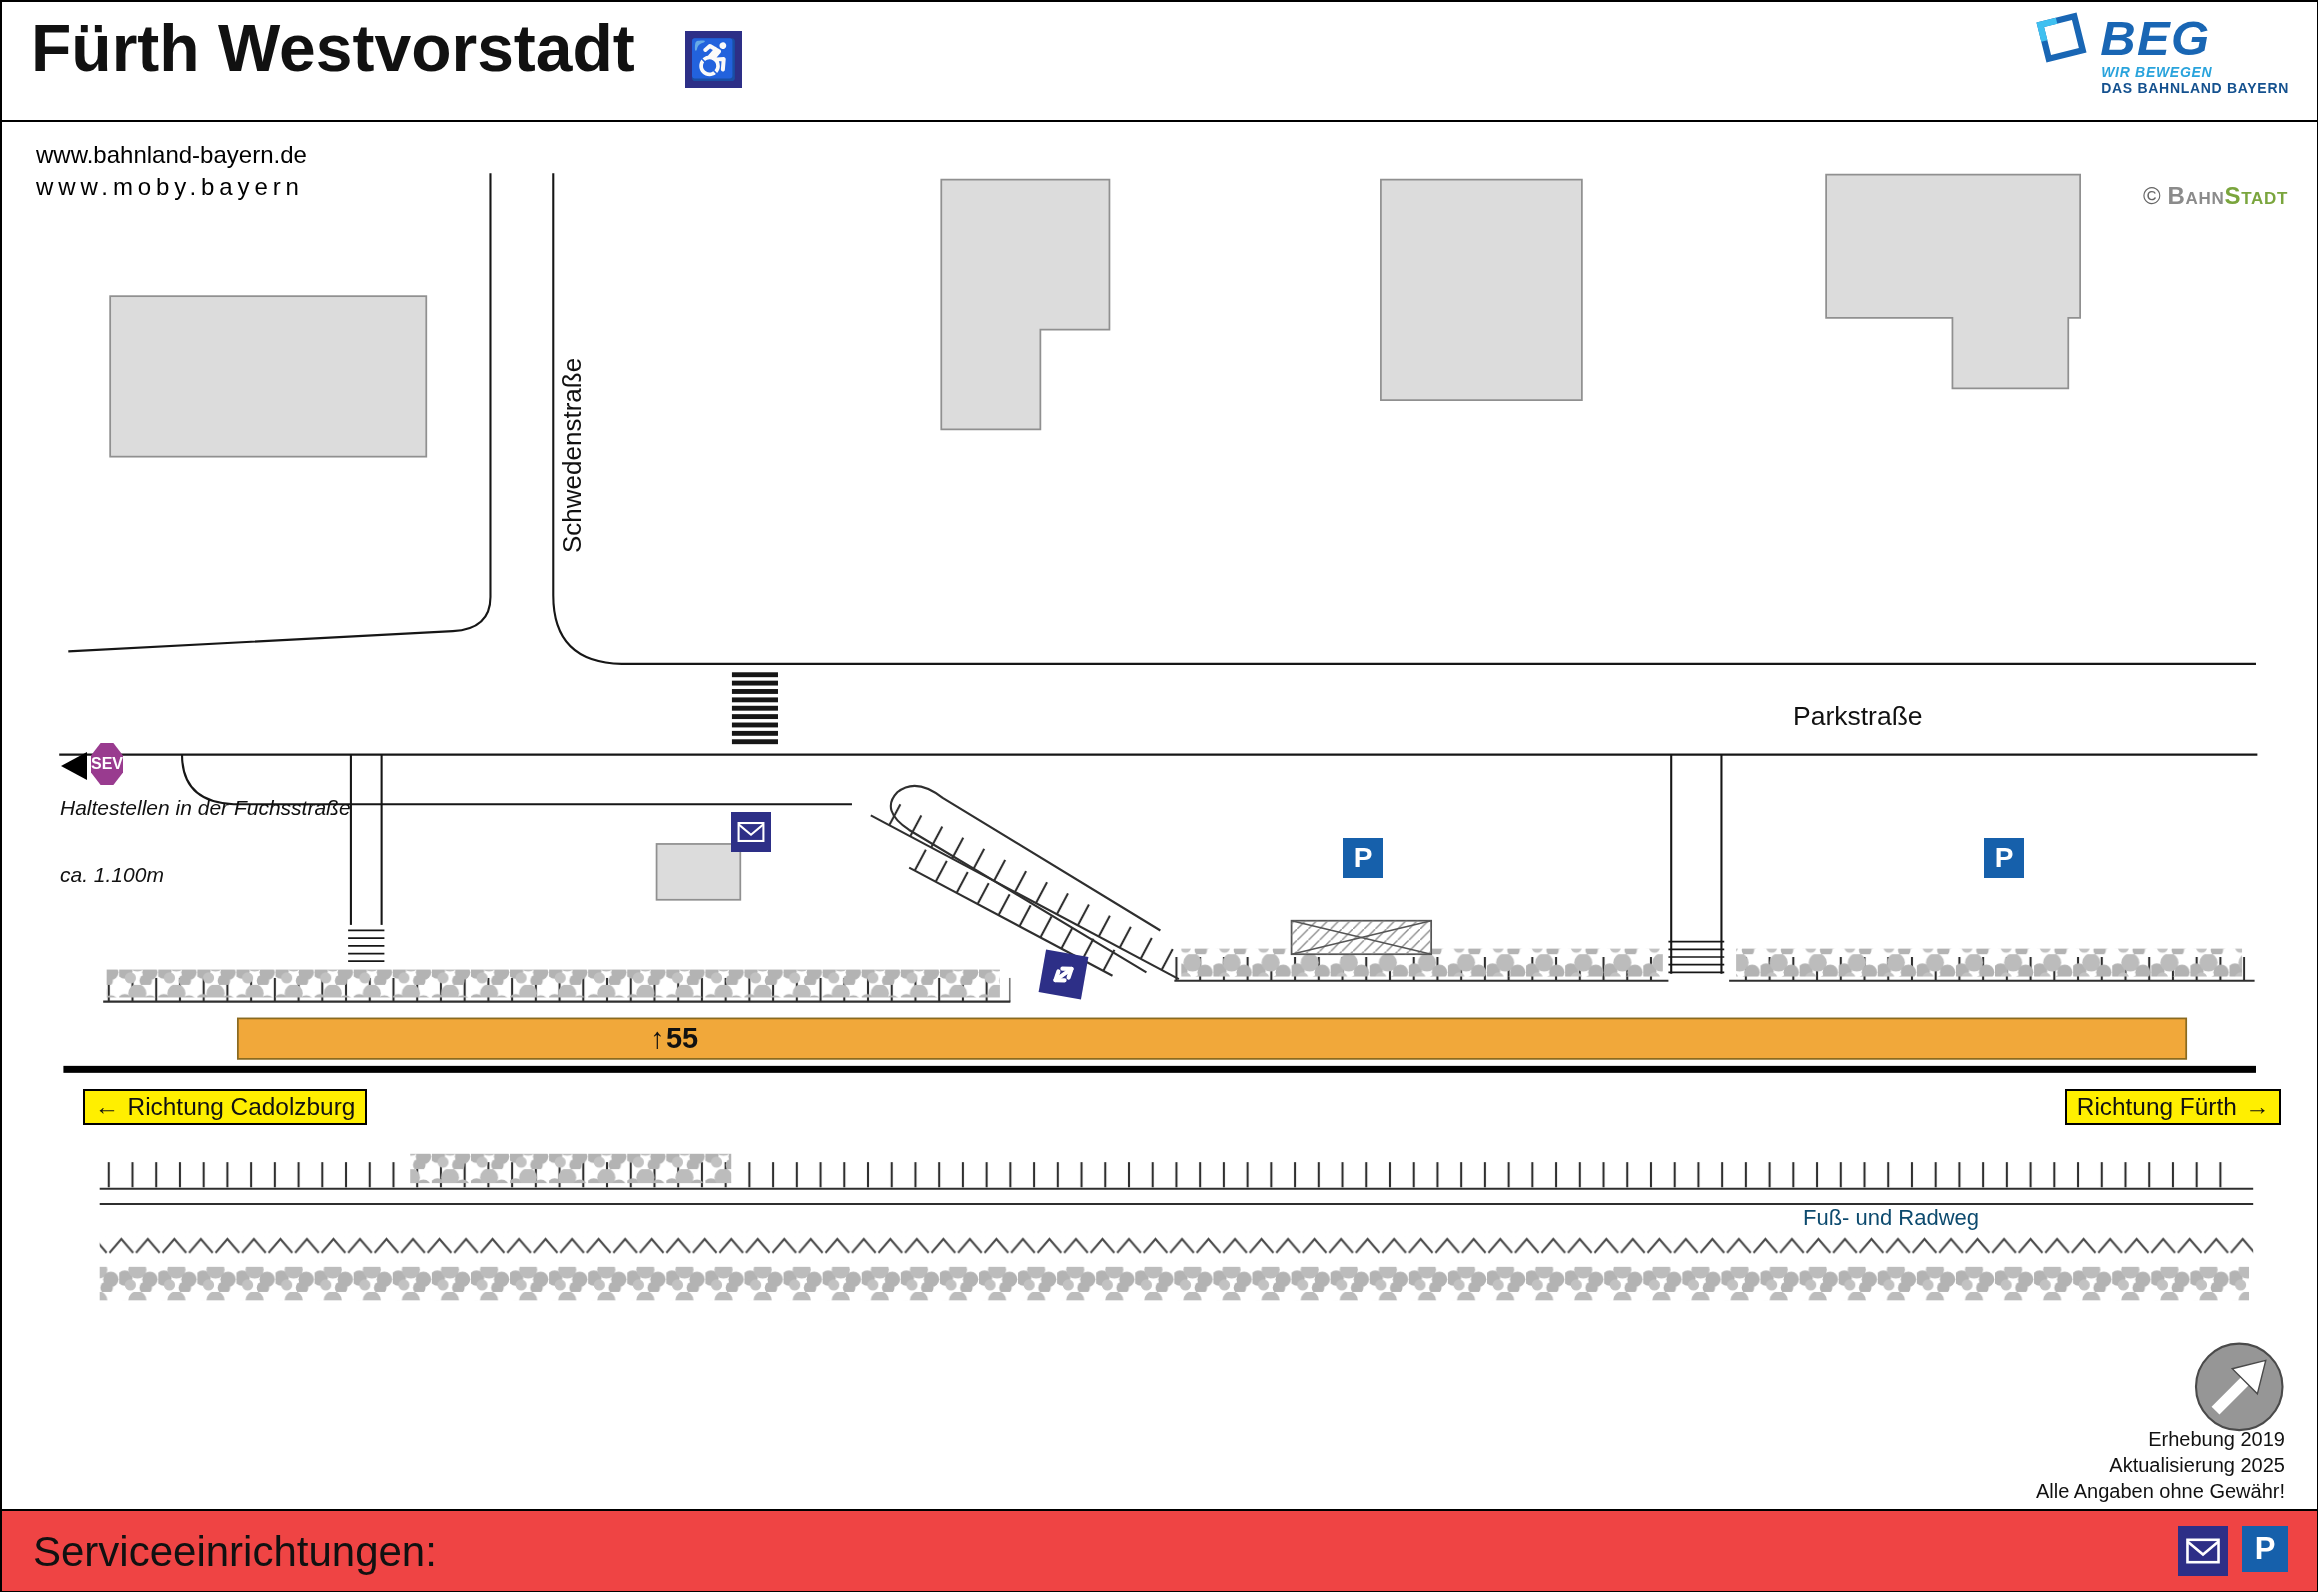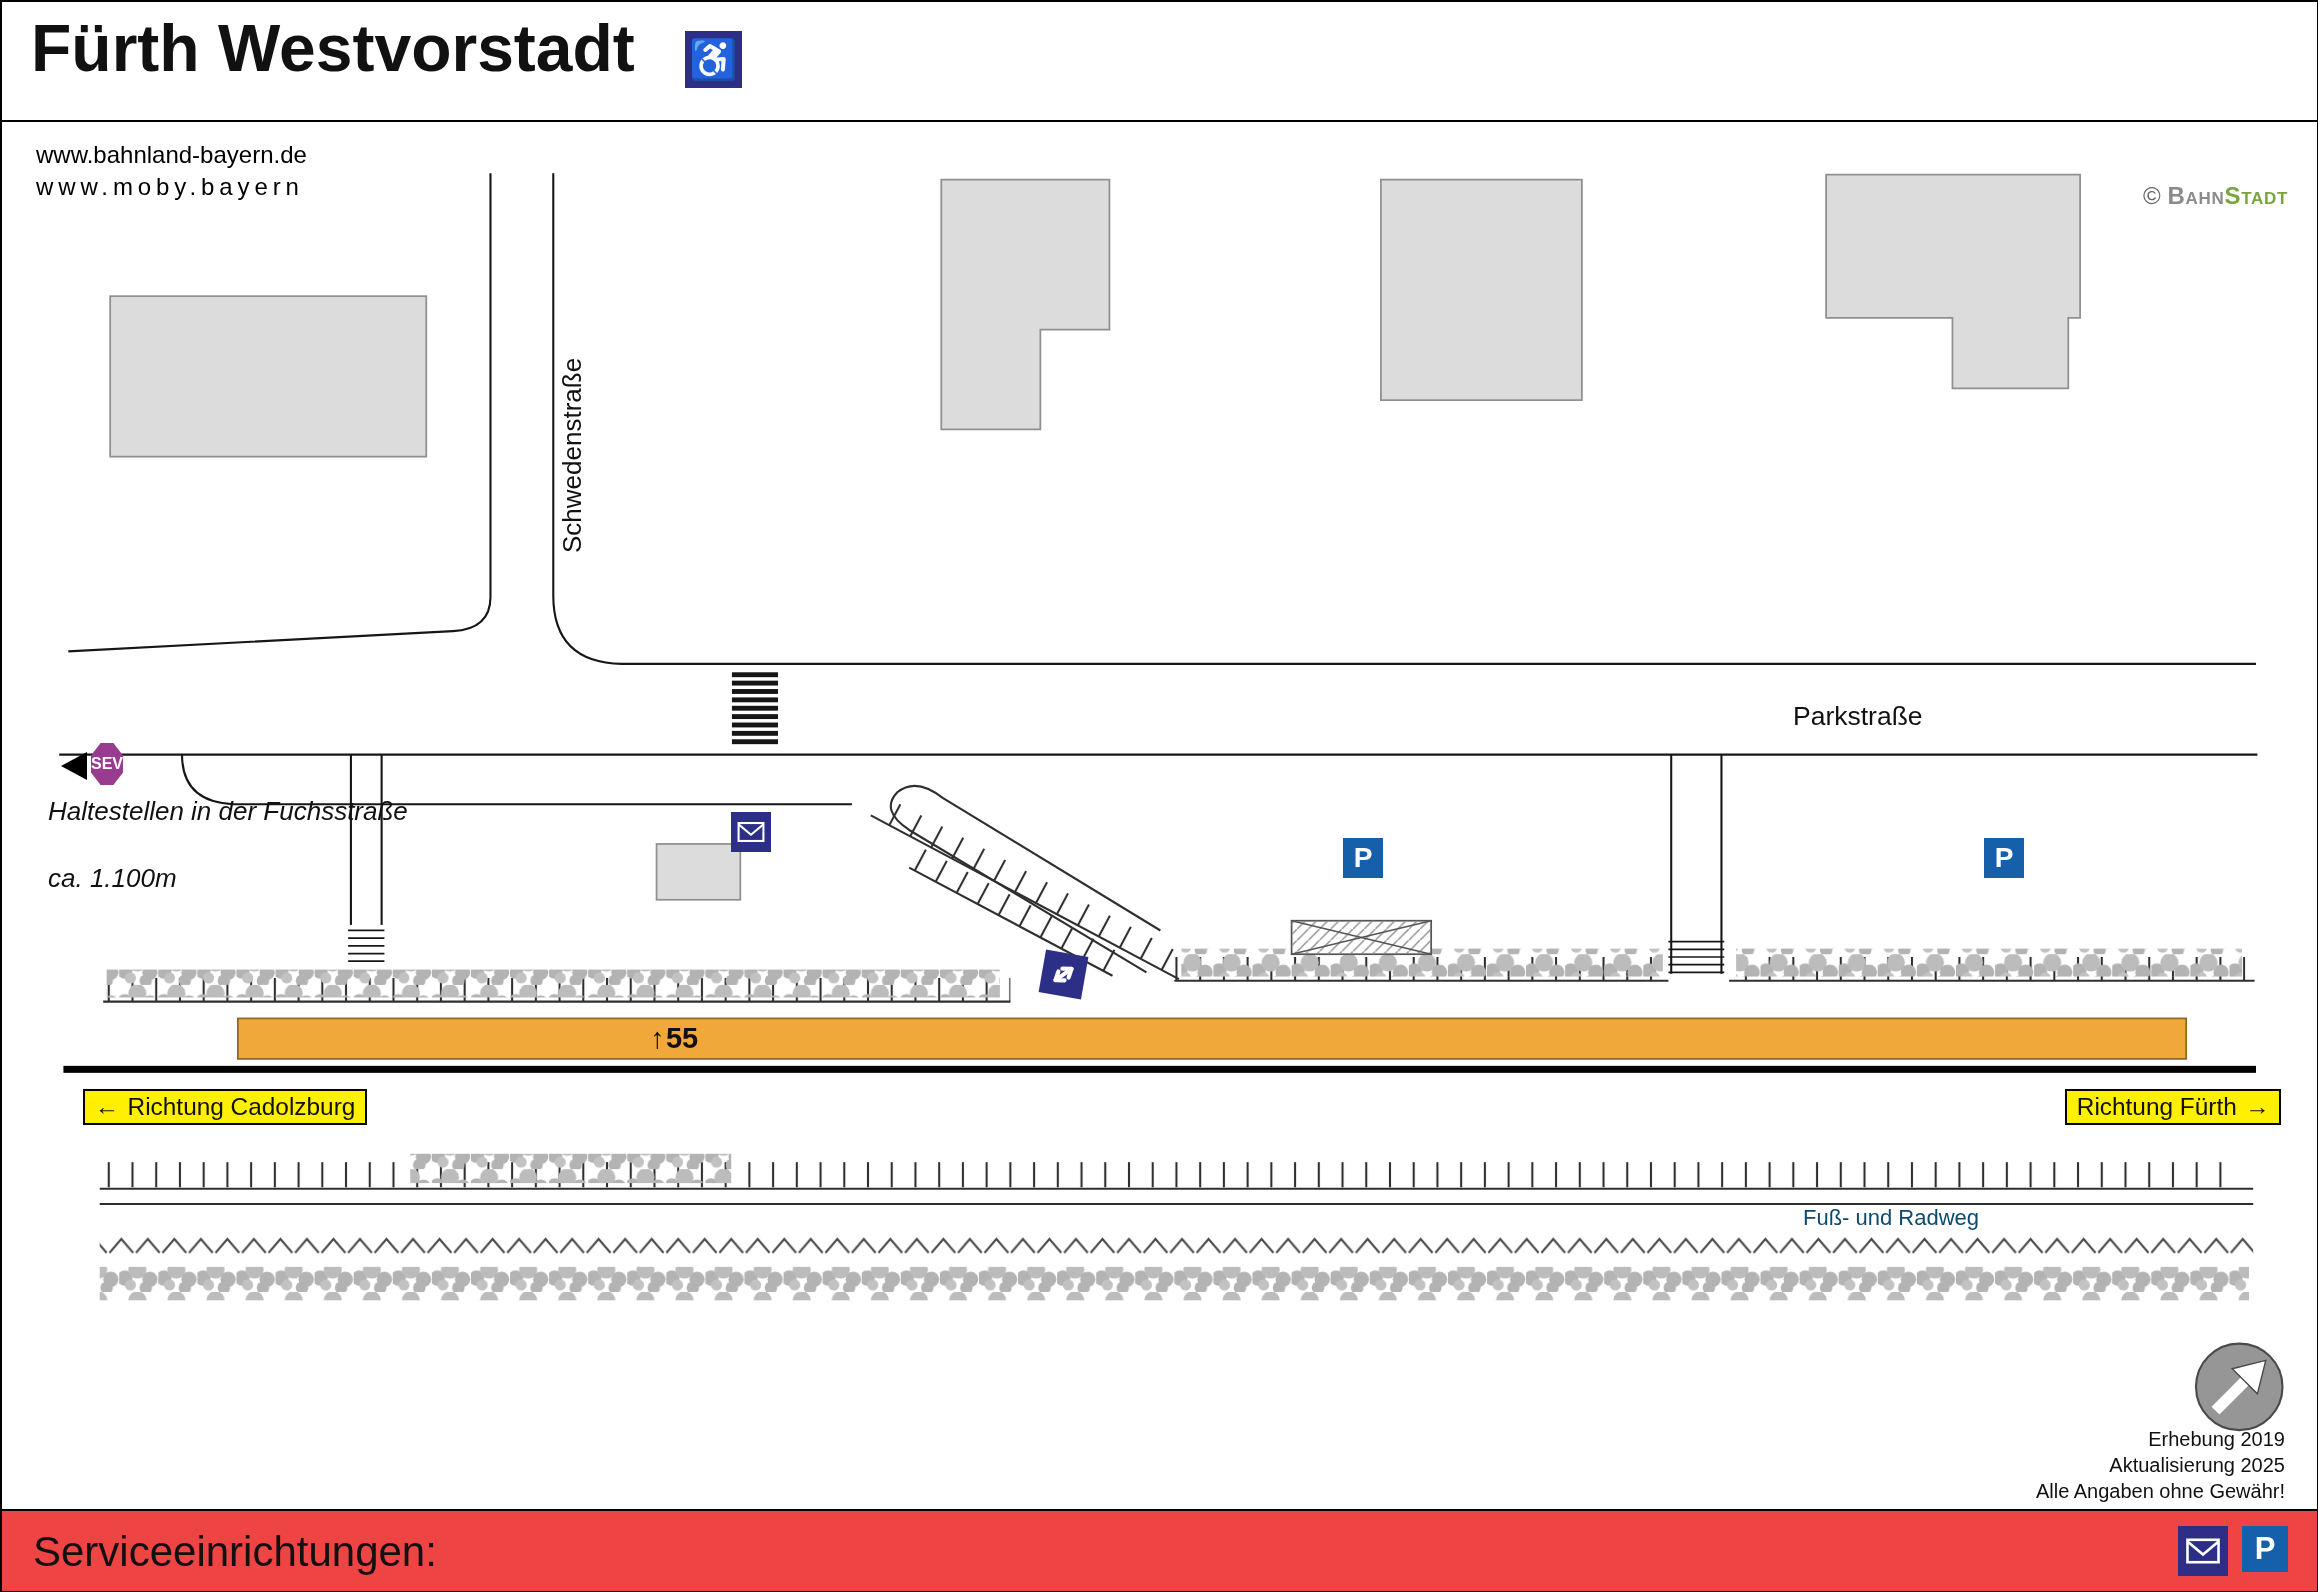--- a/index.html
+++ b/index.html
@@ -25,21 +25,21 @@
   .links .l2{letter-spacing:4.9px;}
 
   
   .street-label{font-size:26px;color:#111;white-space:nowrap;}
   .schweden{left:555px;top:551px;transform:rotate(-90deg);transform-origin:0 0;}
   .parkstr{left:1791px;top:699px;font-size:26.5px;}
   .sev-tri{left:59px;top:750px;width:0;height:0;border-top:14.7px solid transparent;border-bottom:14.7px solid transparent;border-right:26.5px solid #000;}
   .sev-oct{left:89px;top:741px;width:32px;height:42px;background:#993b8f;color:#fff;font-weight:bold;font-size:16px;
     display:flex;align-items:center;justify-content:center;
     clip-path:polygon(30% 0,70% 0,100% 30%,100% 70%,70% 100%,30% 100%,0 70%,0 30%);}
-  .sev-note{left:46px;font-style:italic;font-size:26px;color:#111;white-space:nowrap;}
+  .sev-note{left:58px;font-style:italic;font-size:21px;color:#111;white-space:nowrap;}
   .p-icon{width:40px;height:40px;background:#1660ab;color:#fff;font-weight:bold;font-size:28px;
     display:flex;align-items:center;justify-content:center;}
   .navy-icon{background:#2d2f87;display:flex;align-items:center;justify-content:center;}
   .platform-no{left:646px;top:1020px;font-size:29px;font-weight:bold;color:#111;display:flex;gap:1.4px;}
   .badge{position:absolute;top:1087px;display:inline-flex;align-items:center;gap:8.4px;background:#ffef00;border:2.1px solid #000;
     padding:2.1px 9.8px;font-size:24.4px;color:#111;white-space:nowrap;}
   .fussweg{left:1801px;top:1203px;font-size:22px;color:#0c4a6e;}
   .credits{position:absolute;right:32px;top:1424px;text-align:right;font-size:20px;line-height:26px;color:#111;}
 
   
@@ -166,20 +166,33 @@
       <line x1="3172" y1="2018" x2="3216" y2="1974" stroke="#fff" stroke-width="16"></line>
       <polygon points="3244,1946 3196,1958 3232,1994" fill="#fff" stroke="#4a4a4a" stroke-width="2"></polygon>
     </g>
   </svg>
 
   <div class="header">
     <div class="title">Fürth Westvorstadt</div>
     <div class="wheelchair">
       <span>♿</span>
     </div>
+    <div class="beg">
+      <div class="beg-row">
+        <svg width="63" height="63" viewBox="0 0 90 90">
+          <g transform="rotate(-14 45 45)">
+            <rect x="20" y="20" width="50" height="50" fill="none" stroke="#1966b4" stroke-width="9"></rect>
+            <path d="M20,44 L20,20 L44,20" fill="none" stroke="#3fc0f0" stroke-width="9"></path>
+          </g>
+        </svg>
+        <span class="beg-word">BEG</span>
+      </div>
+      <div class="beg-tag1">WIR BEWEGEN</div>
+      <div class="beg-tag2">DAS BAHNLAND BAYERN</div>
+    </div>
   </div>
 
   <div class="bahnstadt">
     <span>©</span>
     <span class="bahn">Bahn</span><span class="stadt">Stadt</span>
   </div>
 
   <div class="links">
     <div class="l1">www.bahnland-bayern.de</div>
     <div class="l2">www.moby.bayern</div>

